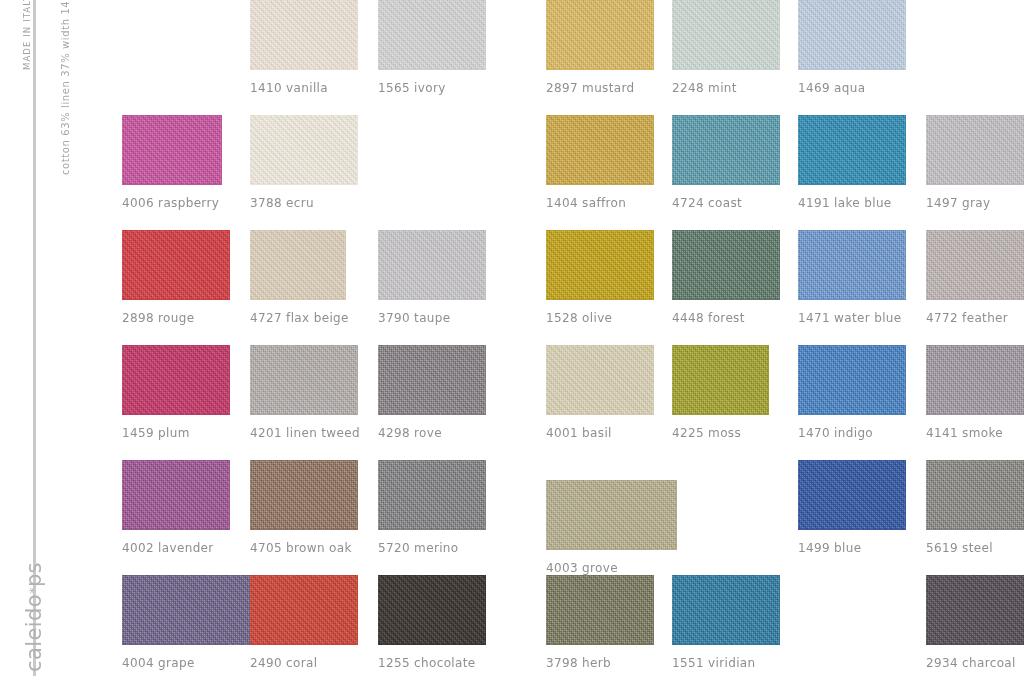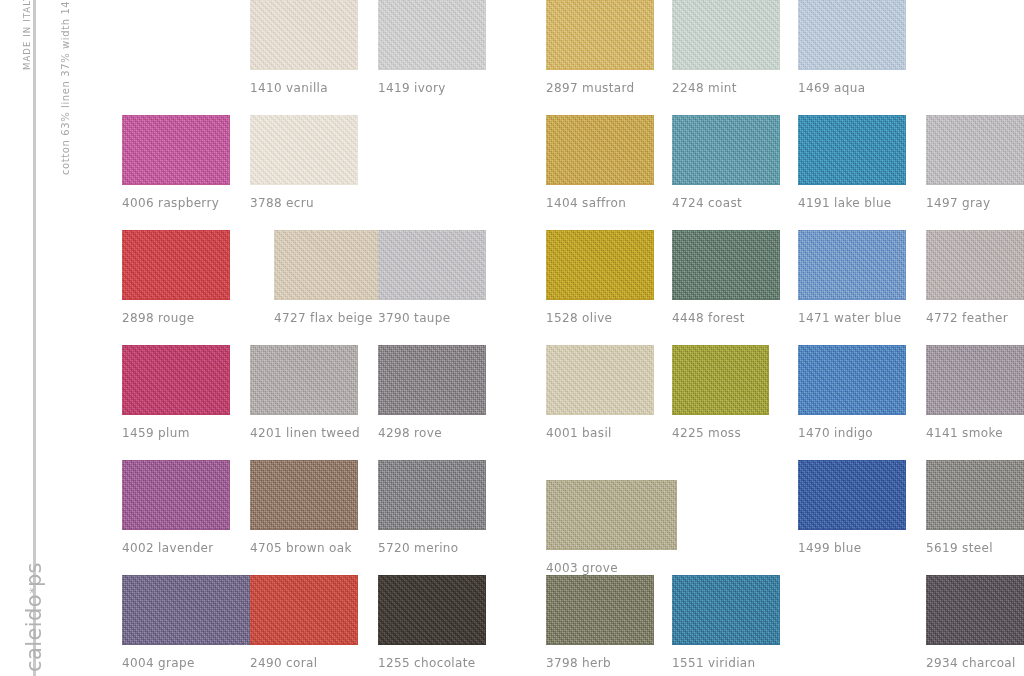--- a/index.html
+++ b/index.html
@@ -146,21 +146,21 @@
           <svg width="108" height="4" class="zig zig-bottom">
             <path d="M0,0 L2.6,4 L5.2,0 L7.800000000000001,4 L10.4,0 L13,4 L15.600000000000001,0 L18.200000000000003,4 L20.8,0 L23.400000000000002,4 L26,0 L28.6,4 L31.2,0 L33.8,4 L36.4,0 L39,4 L41.6,0 L44.2,4 L46.800000000000004,0 L49.400000000000006,4 L52.00000000000001,0 L54.60000000000001,4 L57.20000000000001,0 L59.80000000000001,4 L62.40000000000001,0 L65.00000000000001,4 L67.60000000000001,0 L70.2,4 L72.80000000000001,0 L75.4,4 L78.00000000000001,0 L80.60000000000001,4 L83.20000000000002,0 L85.80000000000001,4 L88.40000000000002,0 L91.00000000000001,4 L93.60000000000002,0 L96.20000000000002,4 L98.80000000000003,0 L101.40000000000002,4 L104.00000000000003,0 L106.60000000000002,4 L109.20000000000003,0 Z" fill="#cecece"></path>
           </svg>
           <svg width="4" height="70" class="zig zig-left">
             <path d="M4,0 L0,2.6 L4,5.2 L0,7.800000000000001 L4,10.4 L0,13 L4,15.600000000000001 L0,18.200000000000003 L4,20.8 L0,23.400000000000002 L4,26 L0,28.6 L4,31.2 L0,33.8 L4,36.4 L0,39 L4,41.6 L0,44.2 L4,46.800000000000004 L0,49.400000000000006 L4,52.00000000000001 L0,54.60000000000001 L4,57.20000000000001 L0,59.80000000000001 L4,62.40000000000001 L0,65.00000000000001 L4,67.60000000000001 L0,70.2 L4,72.80000000000001 Z" fill="#cecece"></path>
           </svg>
           <svg width="4" height="70" class="zig zig-right">
             <path d="M0,0 L4,2.6 L0,5.2 L4,7.800000000000001 L0,10.4 L4,13 L0,15.600000000000001 L4,18.200000000000003 L0,20.8 L4,23.400000000000002 L0,26 L4,28.6 L0,31.2 L4,33.8 L0,36.4 L4,39 L0,41.6 L4,44.2 L0,46.800000000000004 L4,49.400000000000006 L0,52.00000000000001 L4,54.60000000000001 L0,57.20000000000001 L4,59.80000000000001 L0,62.40000000000001 L4,65.00000000000001 L0,67.60000000000001 L4,70.2 L0,72.80000000000001 Z" fill="#cecece"></path>
           </svg>
         </div>
-        <div class="label">1419 ivory</div>
+        <div class="label">1565 ivory</div>
       </div>
       <div class="cell" style="left: 546px; top: 0px; width: 108px;">
         <div class="swatch" style="background-color: rgb(211, 179, 98); height: 70px;">
           <svg width="108" height="4" class="zig zig-top">
             <path d="M0,4 L2.6,0 L5.2,4 L7.800000000000001,0 L10.4,4 L13,0 L15.600000000000001,4 L18.200000000000003,0 L20.8,4 L23.400000000000002,0 L26,4 L28.6,0 L31.2,4 L33.8,0 L36.4,4 L39,0 L41.6,4 L44.2,0 L46.800000000000004,4 L49.400000000000006,0 L52.00000000000001,4 L54.60000000000001,0 L57.20000000000001,4 L59.80000000000001,0 L62.40000000000001,4 L65.00000000000001,0 L67.60000000000001,4 L70.2,0 L72.80000000000001,4 L75.4,0 L78.00000000000001,4 L80.60000000000001,0 L83.20000000000002,4 L85.80000000000001,0 L88.40000000000002,4 L91.00000000000001,0 L93.60000000000002,4 L96.20000000000002,0 L98.80000000000003,4 L101.40000000000002,0 L104.00000000000003,4 L106.60000000000002,0 L109.20000000000003,4 Z" fill="#d3b362"></path>
           </svg>
           <svg width="108" height="4" class="zig zig-bottom">
             <path d="M0,0 L2.6,4 L5.2,0 L7.800000000000001,4 L10.4,0 L13,4 L15.600000000000001,0 L18.200000000000003,4 L20.8,0 L23.400000000000002,4 L26,0 L28.6,4 L31.2,0 L33.8,4 L36.4,0 L39,4 L41.6,0 L44.2,4 L46.800000000000004,0 L49.400000000000006,4 L52.00000000000001,0 L54.60000000000001,4 L57.20000000000001,0 L59.80000000000001,4 L62.40000000000001,0 L65.00000000000001,4 L67.60000000000001,0 L70.2,4 L72.80000000000001,0 L75.4,4 L78.00000000000001,0 L80.60000000000001,4 L83.20000000000002,0 L85.80000000000001,4 L88.40000000000002,0 L91.00000000000001,4 L93.60000000000002,0 L96.20000000000002,4 L98.80000000000003,0 L101.40000000000002,4 L104.00000000000003,0 L106.60000000000002,4 L109.20000000000003,0 Z" fill="#d3b362"></path>
           </svg>
           <svg width="4" height="70" class="zig zig-left">
@@ -199,21 +199,21 @@
           </svg>
           <svg width="4" height="70" class="zig zig-left">
             <path d="M4,0 L0,2.6 L4,5.2 L0,7.800000000000001 L4,10.4 L0,13 L4,15.600000000000001 L0,18.200000000000003 L4,20.8 L0,23.400000000000002 L4,26 L0,28.6 L4,31.2 L0,33.8 L4,36.4 L0,39 L4,41.6 L0,44.2 L4,46.800000000000004 L0,49.400000000000006 L4,52.00000000000001 L0,54.60000000000001 L4,57.20000000000001 L0,59.80000000000001 L4,62.40000000000001 L0,65.00000000000001 L4,67.60000000000001 L0,70.2 L4,72.80000000000001 Z" fill="#b8c8da"></path>
           </svg>
           <svg width="4" height="70" class="zig zig-right">
             <path d="M0,0 L4,2.6 L0,5.2 L4,7.800000000000001 L0,10.4 L4,13 L0,15.600000000000001 L4,18.200000000000003 L0,20.8 L4,23.400000000000002 L0,26 L4,28.6 L0,31.2 L4,33.8 L0,36.4 L4,39 L0,41.6 L4,44.2 L0,46.800000000000004 L4,49.400000000000006 L0,52.00000000000001 L4,54.60000000000001 L0,57.20000000000001 L4,59.80000000000001 L0,62.40000000000001 L4,65.00000000000001 L0,67.60000000000001 L4,70.2 L0,72.80000000000001 Z" fill="#b8c8da"></path>
           </svg>
         </div>
         <div class="label">1469 aqua</div>
       </div>
-      <div class="cell" style="left: 122px; top: 115px; width: 108px;">
+      <div class="cell" style="left: 122px; top: 115px; width: 100px;">
         <div class="swatch" style="background-color: rgb(191, 84, 151); height: 70px;">
           <svg width="108" height="4" class="zig zig-top">
             <path d="M0,4 L2.6,0 L5.2,4 L7.800000000000001,0 L10.4,4 L13,0 L15.600000000000001,4 L18.200000000000003,0 L20.8,4 L23.400000000000002,0 L26,4 L28.6,0 L31.2,4 L33.8,0 L36.4,4 L39,0 L41.6,4 L44.2,0 L46.800000000000004,4 L49.400000000000006,0 L52.00000000000001,4 L54.60000000000001,0 L57.20000000000001,4 L59.80000000000001,0 L62.40000000000001,4 L65.00000000000001,0 L67.60000000000001,4 L70.2,0 L72.80000000000001,4 L75.4,0 L78.00000000000001,4 L80.60000000000001,0 L83.20000000000002,4 L85.80000000000001,0 L88.40000000000002,4 L91.00000000000001,0 L93.60000000000002,4 L96.20000000000002,0 L98.80000000000003,4 L101.40000000000002,0 L104.00000000000003,4 L106.60000000000002,0 L109.20000000000003,4 Z" fill="#bf5497"></path>
           </svg>
           <svg width="108" height="4" class="zig zig-bottom">
             <path d="M0,0 L2.6,4 L5.2,0 L7.800000000000001,4 L10.4,0 L13,4 L15.600000000000001,0 L18.200000000000003,4 L20.8,0 L23.400000000000002,4 L26,0 L28.6,4 L31.2,0 L33.8,4 L36.4,0 L39,4 L41.6,0 L44.2,4 L46.800000000000004,0 L49.400000000000006,4 L52.00000000000001,0 L54.60000000000001,4 L57.20000000000001,0 L59.80000000000001,4 L62.40000000000001,0 L65.00000000000001,4 L67.60000000000001,0 L70.2,4 L72.80000000000001,0 L75.4,4 L78.00000000000001,0 L80.60000000000001,4 L83.20000000000002,0 L85.80000000000001,4 L88.40000000000002,0 L91.00000000000001,4 L93.60000000000002,0 L96.20000000000002,4 L98.80000000000003,0 L101.40000000000002,4 L104.00000000000003,0 L106.60000000000002,4 L109.20000000000003,0 Z" fill="#bf5497"></path>
           </svg>
           <svg width="4" height="70" class="zig zig-left">
             <path d="M4,0 L0,2.6 L4,5.2 L0,7.800000000000001 L4,10.4 L0,13 L4,15.600000000000001 L0,18.200000000000003 L4,20.8 L0,23.400000000000002 L4,26 L0,28.6 L4,31.2 L0,33.8 L4,36.4 L0,39 L4,41.6 L0,44.2 L4,46.800000000000004 L0,49.400000000000006 L4,52.00000000000001 L0,54.60000000000001 L4,57.20000000000001 L0,59.80000000000001 L4,62.40000000000001 L0,65.00000000000001 L4,67.60000000000001 L0,70.2 L4,72.80000000000001 Z" fill="#bf5497"></path>
           </svg>
@@ -315,21 +315,21 @@
           </svg>
           <svg width="4" height="70" class="zig zig-left">
             <path d="M4,0 L0,2.6 L4,5.2 L0,7.800000000000001 L4,10.4 L0,13 L4,15.600000000000001 L0,18.200000000000003 L4,20.8 L0,23.400000000000002 L4,26 L0,28.6 L4,31.2 L0,33.8 L4,36.4 L0,39 L4,41.6 L0,44.2 L4,46.800000000000004 L0,49.400000000000006 L4,52.00000000000001 L0,54.60000000000001 L4,57.20000000000001 L0,59.80000000000001 L4,62.40000000000001 L0,65.00000000000001 L4,67.60000000000001 L0,70.2 L4,72.80000000000001 Z" fill="#cb3f44"></path>
           </svg>
           <svg width="4" height="70" class="zig zig-right">
             <path d="M0,0 L4,2.6 L0,5.2 L4,7.800000000000001 L0,10.4 L4,13 L0,15.600000000000001 L4,18.200000000000003 L0,20.8 L4,23.400000000000002 L0,26 L4,28.6 L0,31.2 L4,33.8 L0,36.4 L4,39 L0,41.6 L4,44.2 L0,46.800000000000004 L4,49.400000000000006 L0,52.00000000000001 L4,54.60000000000001 L0,57.20000000000001 L4,59.80000000000001 L0,62.40000000000001 L4,65.00000000000001 L0,67.60000000000001 L4,70.2 L0,72.80000000000001 Z" fill="#cb3f44"></path>
           </svg>
         </div>
         <div class="label">2898 rouge</div>
       </div>
-      <div class="cell" style="left: 250px; top: 230px; width: 109px; margin-left: 24px;">
+      <div class="cell" style="left: 250px; top: 230px; width: 96px;">
         <div class="swatch" style="background-color: rgb(214, 201, 180); height: 70px;">
           <svg width="108" height="4" class="zig zig-top">
             <path d="M0,4 L2.6,0 L5.2,4 L7.800000000000001,0 L10.4,4 L13,0 L15.600000000000001,4 L18.200000000000003,0 L20.8,4 L23.400000000000002,0 L26,4 L28.6,0 L31.2,4 L33.8,0 L36.4,4 L39,0 L41.6,4 L44.2,0 L46.800000000000004,4 L49.400000000000006,0 L52.00000000000001,4 L54.60000000000001,0 L57.20000000000001,4 L59.80000000000001,0 L62.40000000000001,4 L65.00000000000001,0 L67.60000000000001,4 L70.2,0 L72.80000000000001,4 L75.4,0 L78.00000000000001,4 L80.60000000000001,0 L83.20000000000002,4 L85.80000000000001,0 L88.40000000000002,4 L91.00000000000001,0 L93.60000000000002,4 L96.20000000000002,0 L98.80000000000003,4 L101.40000000000002,0 L104.00000000000003,4 L106.60000000000002,0 L109.20000000000003,4 Z" fill="#d6c9b4"></path>
           </svg>
           <svg width="108" height="4" class="zig zig-bottom">
             <path d="M0,0 L2.6,4 L5.2,0 L7.800000000000001,4 L10.4,0 L13,4 L15.600000000000001,0 L18.200000000000003,4 L20.8,0 L23.400000000000002,4 L26,0 L28.6,4 L31.2,0 L33.8,4 L36.4,0 L39,4 L41.6,0 L44.2,4 L46.800000000000004,0 L49.400000000000006,4 L52.00000000000001,0 L54.60000000000001,4 L57.20000000000001,0 L59.80000000000001,4 L62.40000000000001,0 L65.00000000000001,4 L67.60000000000001,0 L70.2,4 L72.80000000000001,0 L75.4,4 L78.00000000000001,0 L80.60000000000001,4 L83.20000000000002,0 L85.80000000000001,4 L88.40000000000002,0 L91.00000000000001,4 L93.60000000000002,0 L96.20000000000002,4 L98.80000000000003,0 L101.40000000000002,4 L104.00000000000003,0 L106.60000000000002,4 L109.20000000000003,0 Z" fill="#d6c9b4"></path>
           </svg>
           <svg width="4" height="70" class="zig zig-left">
             <path d="M4,0 L0,2.6 L4,5.2 L0,7.800000000000001 L4,10.4 L0,13 L4,15.600000000000001 L0,18.200000000000003 L4,20.8 L0,23.400000000000002 L4,26 L0,28.6 L4,31.2 L0,33.8 L4,36.4 L0,39 L4,41.6 L0,44.2 L4,46.800000000000004 L0,49.400000000000006 L4,52.00000000000001 L0,54.60000000000001 L4,57.20000000000001 L0,59.80000000000001 L4,62.40000000000001 L0,65.00000000000001 L4,67.60000000000001 L0,70.2 L4,72.80000000000001 Z" fill="#d6c9b4"></path>
           </svg>

